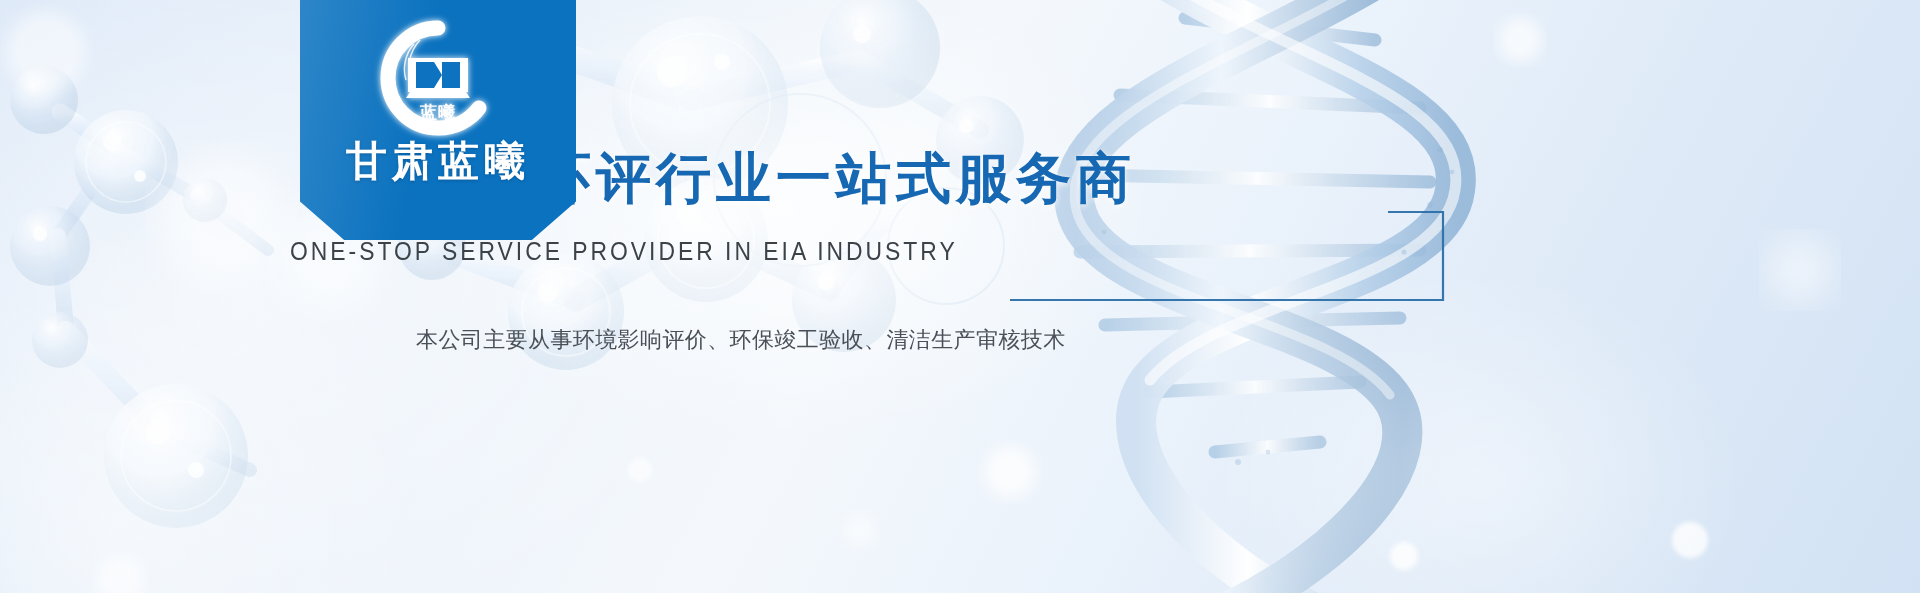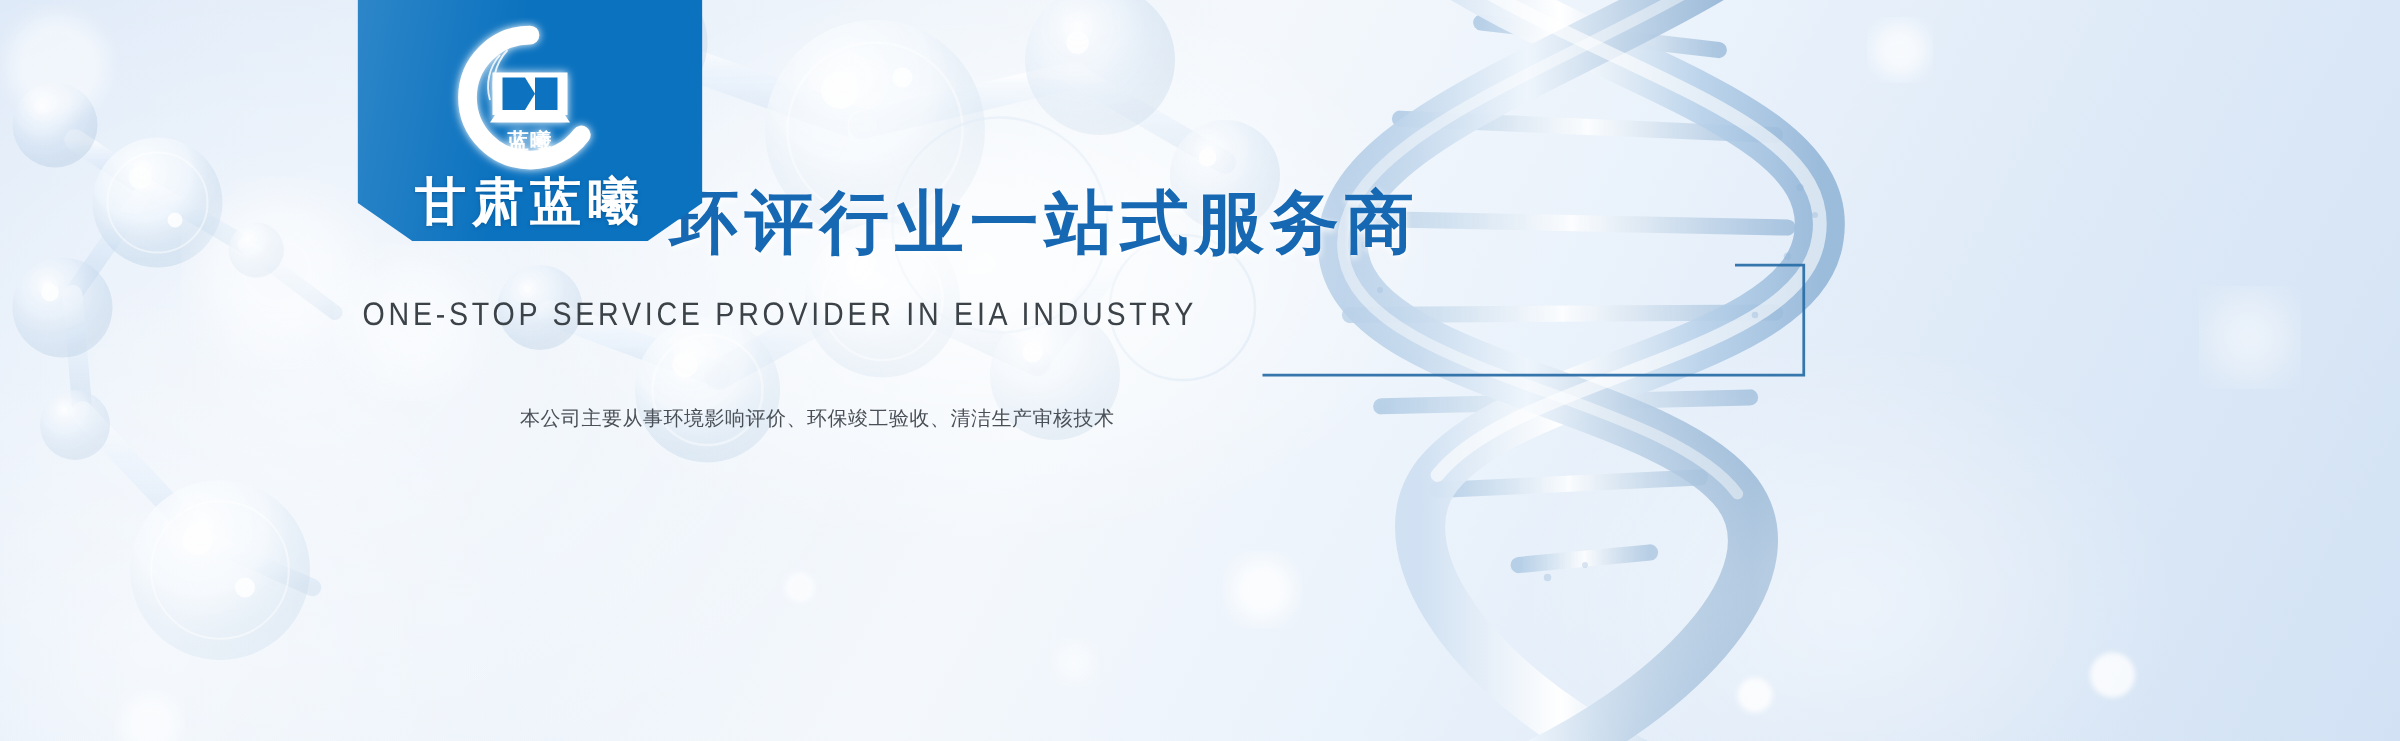--- a/index.html
+++ b/index.html
@@ -25,22 +25,22 @@
     background:
       radial-gradient(ellipse 560px 340px at 780px 210px, rgba(255,255,255,0.85) 0%, rgba(255,255,255,0) 68%),
       radial-gradient(ellipse 380px 300px at 1480px 480px, rgba(255,255,255,0.45) 0%, rgba(255,255,255,0) 70%),
       radial-gradient(ellipse 420px 420px at 120px 520px, rgba(255,255,255,0.5) 0%, rgba(255,255,255,0) 72%);
   }
 
   svg.layer { position:absolute; left:0; top:0; width:1920px; height:593px; pointer-events:none; }
 
   
   #tag {
-    position:absolute; left:286px; top:0;
-    width:276px; height:193px;
+    position:absolute; left:300px; top:0;
+    width:276px; height:240px;
     z-index:6;
   }
   #tag .shape {
     position:absolute; inset:0;
     background:#0b72bf;
     clip-path:polygon(0 0, 100% 0, 100% 84%, 84% 100%, 16% 100%, 0 84%);
     box-shadow:0 4px 18px rgba(20,80,140,0.22);
   }
   #tag .shape-sheen {
     position:absolute; inset:0;
@@ -85,21 +85,21 @@
     white-space:nowrap;
     transform:scaleX(0.88);
     transform-origin:left center;
     z-index:5;
   }
 
   #paragraph {
     position:absolute; left:416px; top:322px;
     width:810px;
     font-family:"DejaVu Sans", sans-serif;
-    font-size:16px;
+    font-size:22px;
     line-height:1.62;
     letter-spacing:0.4px;
     color:#4a5058;
     z-index:5;
   }
   #paragraph .pline { white-space:nowrap; }
 </style>
 </head>
 <body>
 

